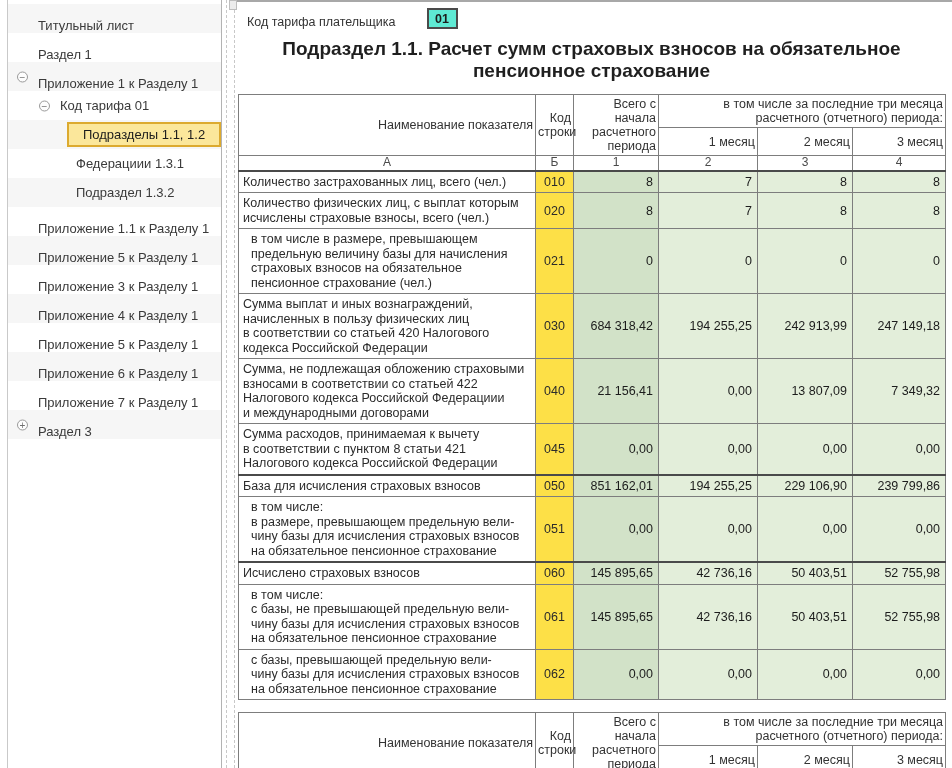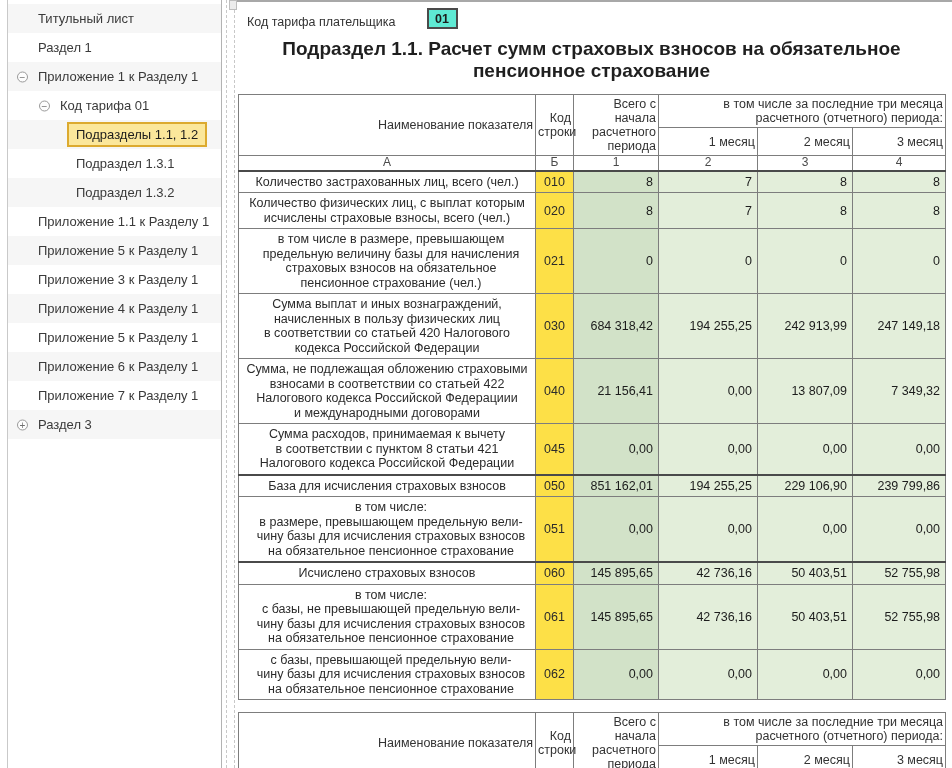--- a/index.html
+++ b/index.html
@@ -17,34 +17,34 @@
     border-left:1px solid #c9c9c9;
     border-right:1px solid #b3b3b3;
     background:#fff;
     padding-top:4px;
   }
   .side-item{
     position:relative; height:29px; display:flex; align-items:center;
     font-size:13px; color:#3a3a3a; cursor:default; white-space:nowrap;
   }
   .side-item.zebra{ background:#f6f6f6; }
-  .side-item.lvl0{ padding-left:30px; }
+  .side-item.lvl0{ padding-left:30px;align-items:flex-end; }
   .side-item.lvl1{ padding-left:52px; }
   .side-item.lvl2{ padding-left:68px; }
   .expander{
     position:absolute; top:50%; transform:translateY(-50%);
     width:11px; height:11px; border:1px solid #9a9a9a; border-radius:50%;
     color:#707070; font-size:10px; line-height:9px; text-align:center;
     background:#fdfdfd; display:inline-block;
   }
   .lvl0 > .expander{ left:9px; }
   .lvl1 > .expander{ left:31px; }
   .side-label.selected{
     background:#fbe79b; border:2px solid #dcaa2f;
-    padding:3px 7px; margin-left:-9px; color:#1c1c1c;
+    padding:3px 14px; margin-left:-9px; color:#1c1c1c;
   }
   
   .splitter{
     position:absolute; left:226px; top:0; width:9px; height:768px;
     border-left:1px dashed #c8c8c8; border-right:1px dashed #c8c8c8;
   }
   .corner-box{
     position:absolute; left:229px; top:0; width:8px; height:10px;
     background:#ececec; border:1px solid #bdbdbd;
   }
@@ -79,21 +79,20 @@
   }
   tr.hdr-r1{ height:29px; }
   tr.hdr-r2{ height:28px; }
   tr.letters{ height:15px; }
   tr.letters td{ text-align:center; font-size:12px; color:#4a4a4a; padding:0; line-height:13px; }
   tr.group-top td{ border-top:2px solid #4a4a4a; }
   thead tr.letters td{ border-bottom:2px solid #4a4a4a; }
   td.name-cell{
     white-space:pre-line; line-height:14.5px; padding:3px 4px; color:#2b2b2b;
     background:#fff;
-    text-align:center;
   }
   td.name-cell.indent{ padding-left:12px; }
   td.code-cell{ text-align:center; color:#2b2b2b; background:#fde047; }
   td.num{
     text-align:right; padding:2px 5px 2px 2px; font-weight:bold; color:#1c1c1c;
   }
   td.col-total{ background:#d2e2c8; }
   td.col-month{ background:#e3eeda; }
 </style>
 </head>
@@ -112,21 +111,21 @@
         <span class="side-label">Приложение 1 к Разделу 1</span>
       </div>
       <div class="side-item lvl1">
         <span class="expander">−</span>
         <span class="side-label">Код тарифа 01</span>
       </div>
       <div class="side-item lvl2 zebra">
         <span class="side-label selected">Подразделы 1.1, 1.2</span>
       </div>
       <div class="side-item lvl2">
-        <span class="side-label">Подраздел 1.3.1</span>
+        <span class="side-label">Федерациии 1.3.1</span>
       </div>
       <div class="side-item lvl2 zebra">
         <span class="side-label">Подраздел 1.3.2</span>
       </div>
       <div class="side-item lvl0">
         <span class="side-label">Приложение 1.1 к Разделу 1</span>
       </div>
       <div class="side-item lvl0 zebra">
         <span class="side-label">Приложение 5 к Разделу 1</span>
       </div>

